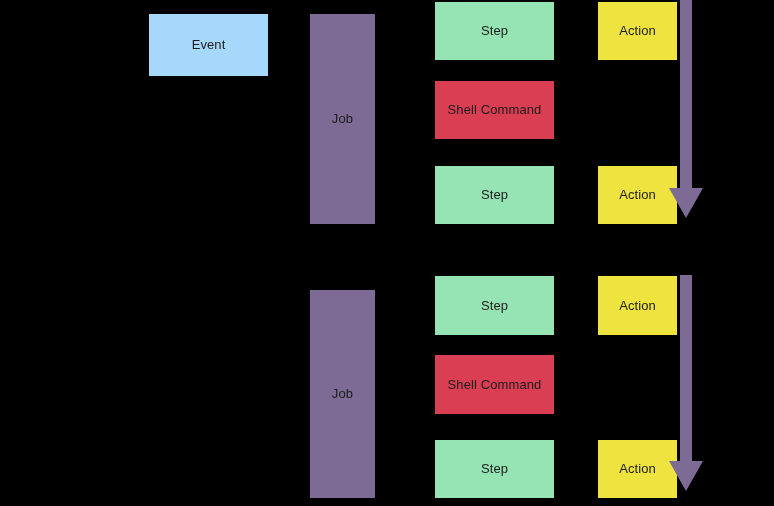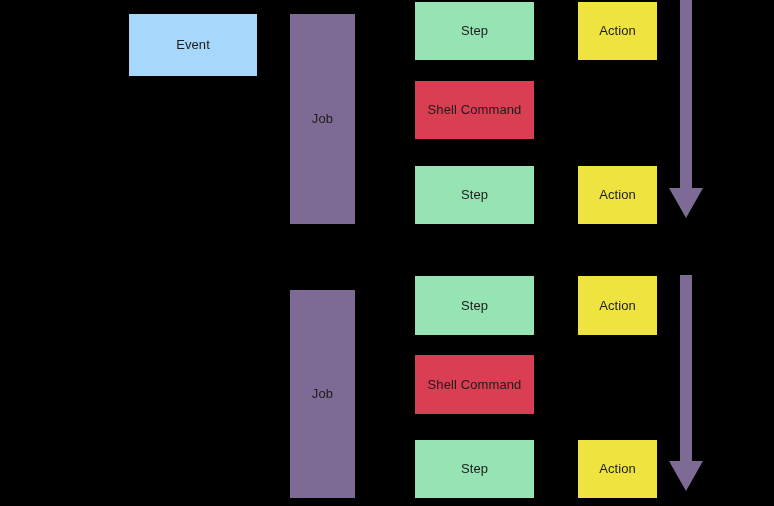--- a/index.html
+++ b/index.html
@@ -24,37 +24,38 @@
     display: flex;
     align-items: center;
     justify-content: center;
     color: #1c1c1c;
     font-size: 13px;
     font-family: "Liberation Sans", sans-serif;
     line-height: 1.2;
     text-align: center;
     letter-spacing: 0.1px;
     white-space: nowrap;
+    margin-left: 20px;
   }
   .node-label {
     pointer-events: none;
   }
   .arrow {
     position: absolute;
   }
   .arrow svg {
     display: block;
   }
 </style>
 </head>
 <body style="background: rgb(0, 0, 0);">
 
 <div id="diagram-canvas" style="width: 774px; height: 506px; background: rgb(0, 0, 0);">
 
-  <div class="node" style="left: 129px; top: 14px; width: 128px; height: 62px; background: rgb(165, 216, 251); color: rgb(28, 28, 28);">
+  <div class="node" style="left: 129px; top: 14px; width: 119px; height: 62px; background: rgb(165, 216, 251); color: rgb(28, 28, 28);">
     <span class="node-label">Event</span>
   </div>
 
   <div class="node" style="left: 290px; top: 14px; width: 65px; height: 210px; background: rgb(125, 107, 149); color: rgb(28, 28, 28);">
     <span class="node-label">Job</span>
   </div>
 
   <div class="node" style="left: 415px; top: 2px; width: 119px; height: 58px; background: rgb(150, 227, 180); color: rgb(28, 28, 28);">
     <span class="node-label">Step</span>
   </div>

